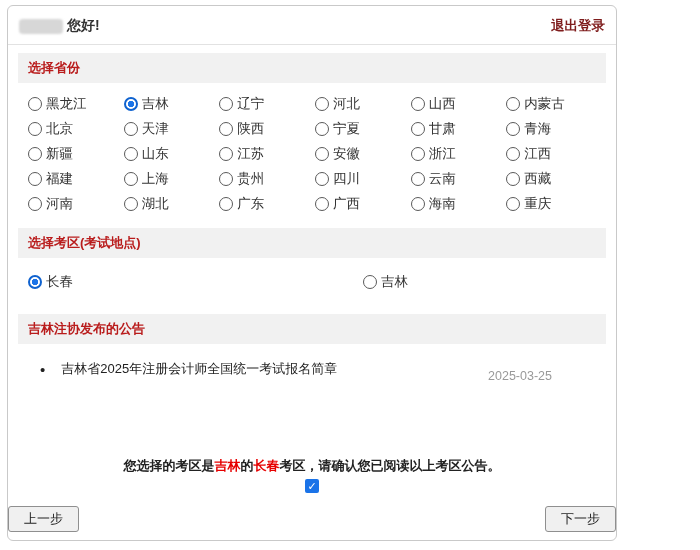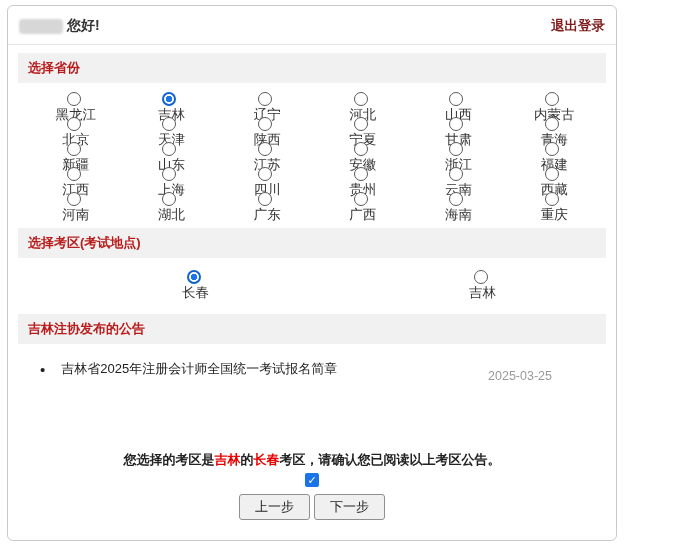--- a/index.html
+++ b/index.html
@@ -67,21 +67,20 @@
     display: grid;
     grid-template-columns: 335px 1fr;
     padding: 12px 14px 12px 20px;
   }
   .opt {
     display: flex;
     align-items: center;
     height: 24px;
     font-size: 13.5px;
     cursor: pointer;
-    flex-direction: column;
   }
   .radio {
     width: 14px; height: 14px;
     border: 1px solid #5a5a5a;
     border-radius: 50%;
     margin-right: 4px;
     background: #fff;
     flex: none;
   }
   .radio.sel {
@@ -111,21 +110,21 @@
   }
   .ann-date {
     margin-left: auto;
     margin-right: 64px;
     color: #999;
     font-size: 12.5px;
     padding-top: 8px;
   }
   .footer {
     position: absolute;
-    left: 0; right: 0; bottom: 20px;
+    left: 0; right: 0; bottom: 8px;
     text-align: center;
   }
   .confirm-line {
     font-size: 13px;
     font-weight: bold;
     color: #222;
   }
   .red { color: #e60000; }
   .agree {
     display: inline-flex;
@@ -143,23 +142,23 @@
     border-radius: 2px;
     color: #fff;
     font-size: 11px;
     font-weight: bold;
     line-height: 14px;
     text-align: center;
     display: inline-block;
     flex: none;
   }
   .buttons {
-    margin-top: 6px;
-    display: flex;
-    justify-content: center;
+    margin-top: 12px;
+    display: flex;
+    justify-content: space-between;
     gap: 4px;
   }
   .btn {
     font-size: 13px;
     font-family: inherit;
     padding: 3px 15px;
     background: #f0f0f0;
     border: 1px solid #8f8f8f;
     border-radius: 3px;
     color: #222;
@@ -244,37 +243,37 @@
       <label class="opt">
         <span class="radio"></span>
         <span>安徽</span>
       </label>
       <label class="opt">
         <span class="radio"></span>
         <span>浙江</span>
       </label>
       <label class="opt">
         <span class="radio"></span>
+        <span>江西</span>
+      </label>
+      <label class="opt">
+        <span class="radio"></span>
         <span>福建</span>
       </label>
       <label class="opt">
         <span class="radio"></span>
-        <span>江西</span>
-      </label>
-      <label class="opt">
-        <span class="radio"></span>
         <span>上海</span>
       </label>
       <label class="opt">
         <span class="radio"></span>
+        <span>贵州</span>
+      </label>
+      <label class="opt">
+        <span class="radio"></span>
         <span>四川</span>
-      </label>
-      <label class="opt">
-        <span class="radio"></span>
-        <span>贵州</span>
       </label>
       <label class="opt">
         <span class="radio"></span>
         <span>云南</span>
       </label>
       <label class="opt">
         <span class="radio"></span>
         <span>西藏</span>
       </label>
       <label class="opt">

